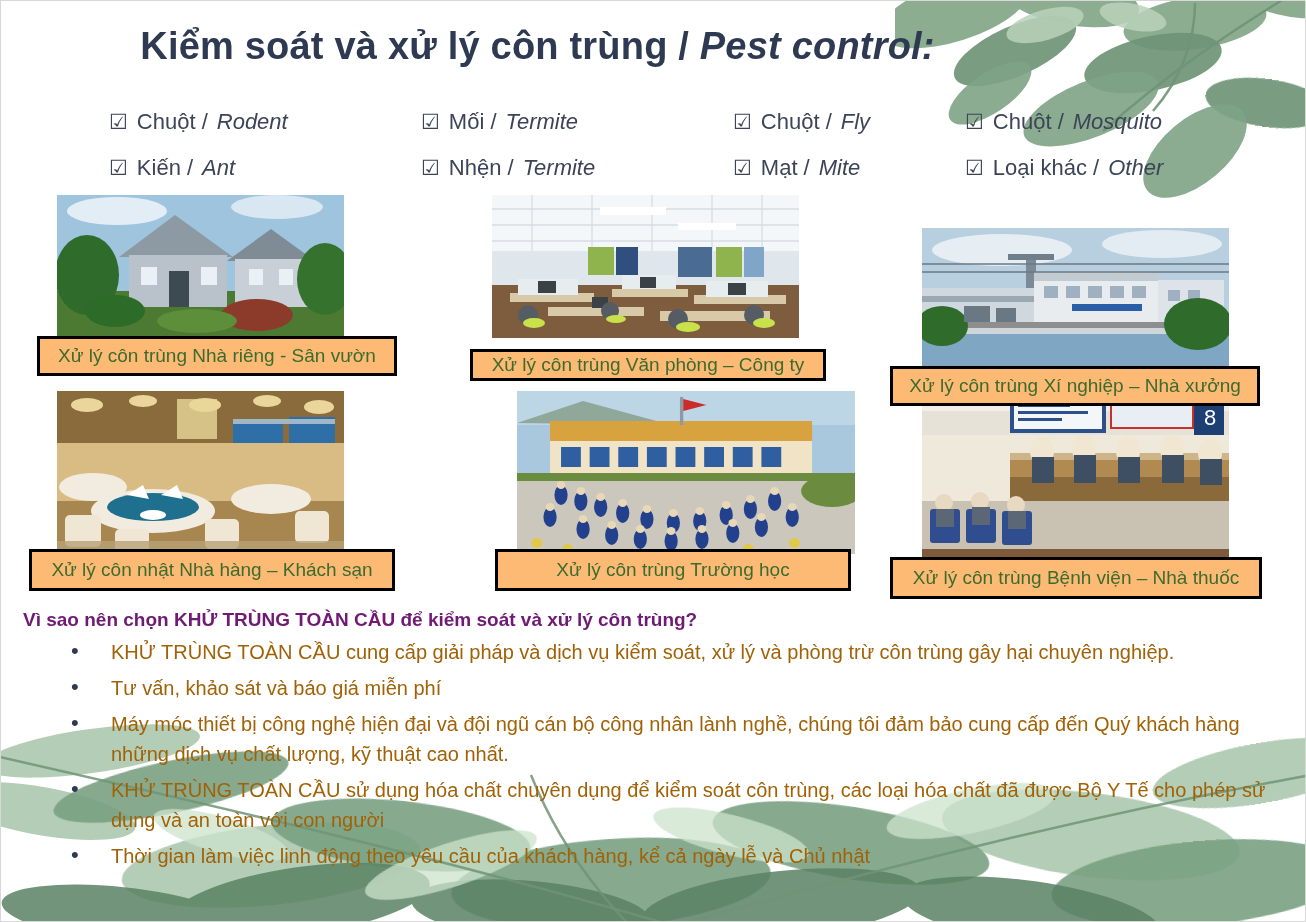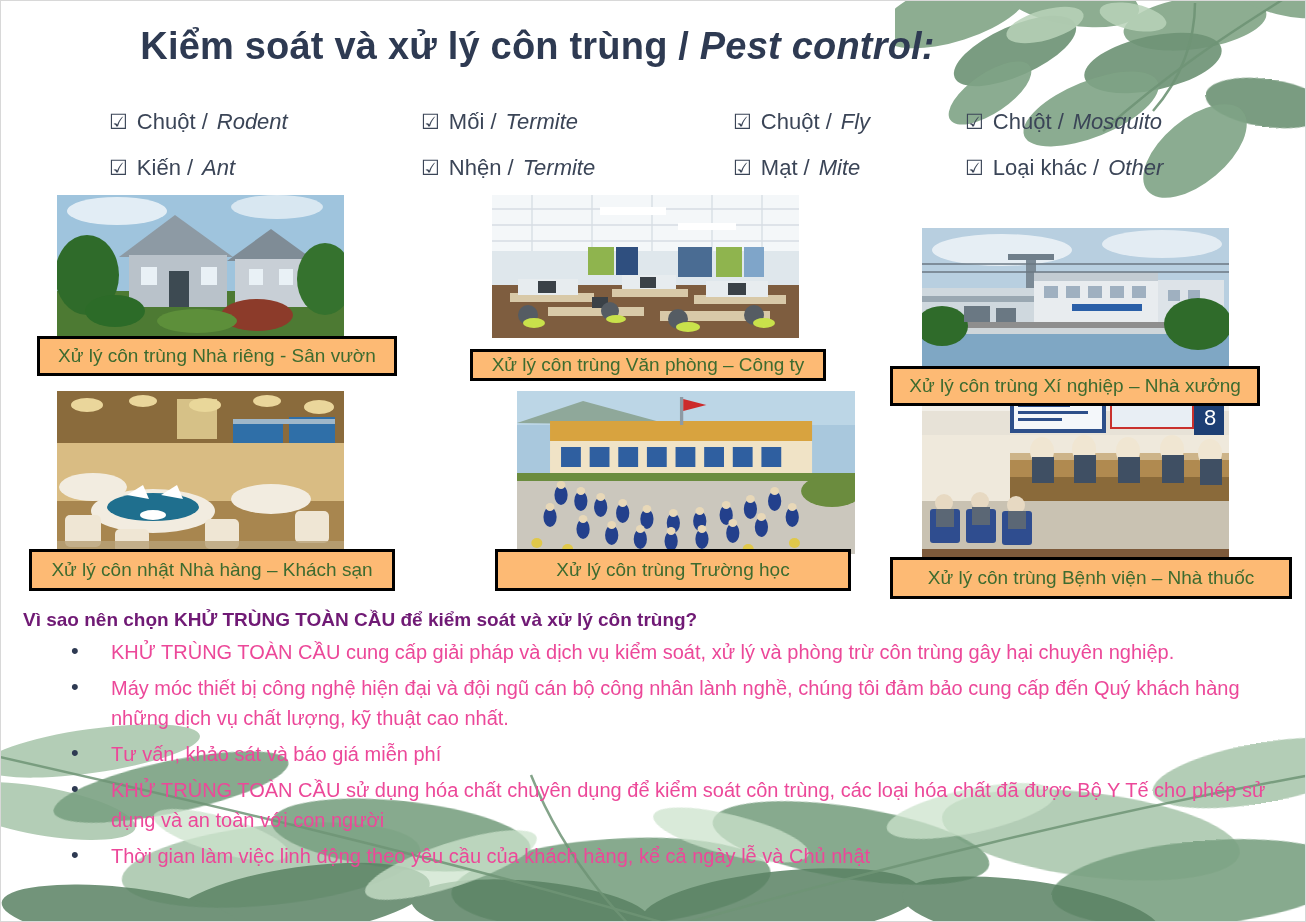--- a/index.html
+++ b/index.html
@@ -118,21 +118,21 @@
     width: 1230px;
     z-index: 4;
     list-style: none;
   }
   .bullets li {
     position: relative;
     padding-left: 48px;
     margin-bottom: 6px;
     font-size: 20px;
     line-height: 30px;
-    color: #ec4899;
+    color: #a16207;
   }
   .bullets li::before {
     content: "\2022";
     position: absolute;
     left: 8px;
     top: -1px;
     font-size: 22px;
     color: #2e3a52;
   }
 </style>
@@ -544,28 +544,28 @@
           <g fill="#5b6775">
             <rect x="14" y="118" width="18" height="18"></rect>
             <rect x="50" y="116" width="18" height="18"></rect>
             <rect x="86" y="120" width="18" height="18"></rect>
           </g>
           <g fill="#7d5a3b">
             <rect x="0" y="158" width="307" height="12"></rect>
           </g>
         </svg>
       </div>
-      <div class="caption" style="left:-32px; top:166px; width:402px; height:42px;">Xử lý côn trùng Bệnh viện – Nhà thuốc</div>
+      <div class="caption" style="left:-32px; top:166px; width:372px; height:42px;">Xử lý côn trùng Bệnh viện – Nhà thuốc</div>
     </div>
 
   </div>
 
   <div class="why">Vì sao nên chọn KHỬ TRÙNG TOÀN CẦU để kiểm soát và xử lý côn trùng?</div>
 
   <ul class="bullets">
     <li>KHỬ TRÙNG TOÀN CẦU cung cấp giải pháp và dịch vụ kiểm soát, xử lý và phòng trừ côn trùng gây hại chuyên nghiệp.</li>
+    <li>Tư vấn, khảo sát và báo giá miễn phí</li>
     <li>Máy móc thiết bị công nghệ hiện đại và đội ngũ cán bộ công nhân lành nghề, chúng tôi đảm bảo cung cấp đến Quý khách hàng những dịch vụ chất lượng, kỹ thuật cao nhất.</li>
-    <li>Tư vấn, khảo sát và báo giá miễn phí</li>
     <li>KHỬ TRÙNG TOÀN CẦU sử dụng hóa chất chuyên dụng để kiểm soát côn trùng, các loại hóa chất đã được Bộ Y Tế cho phép sử dụng và an toàn với con người</li>
     <li>Thời gian làm việc linh động theo yêu cầu của khách hàng, kể cả ngày lễ và Chủ nhật</li>
   </ul>
 
 </div>
 
 </body></html>

